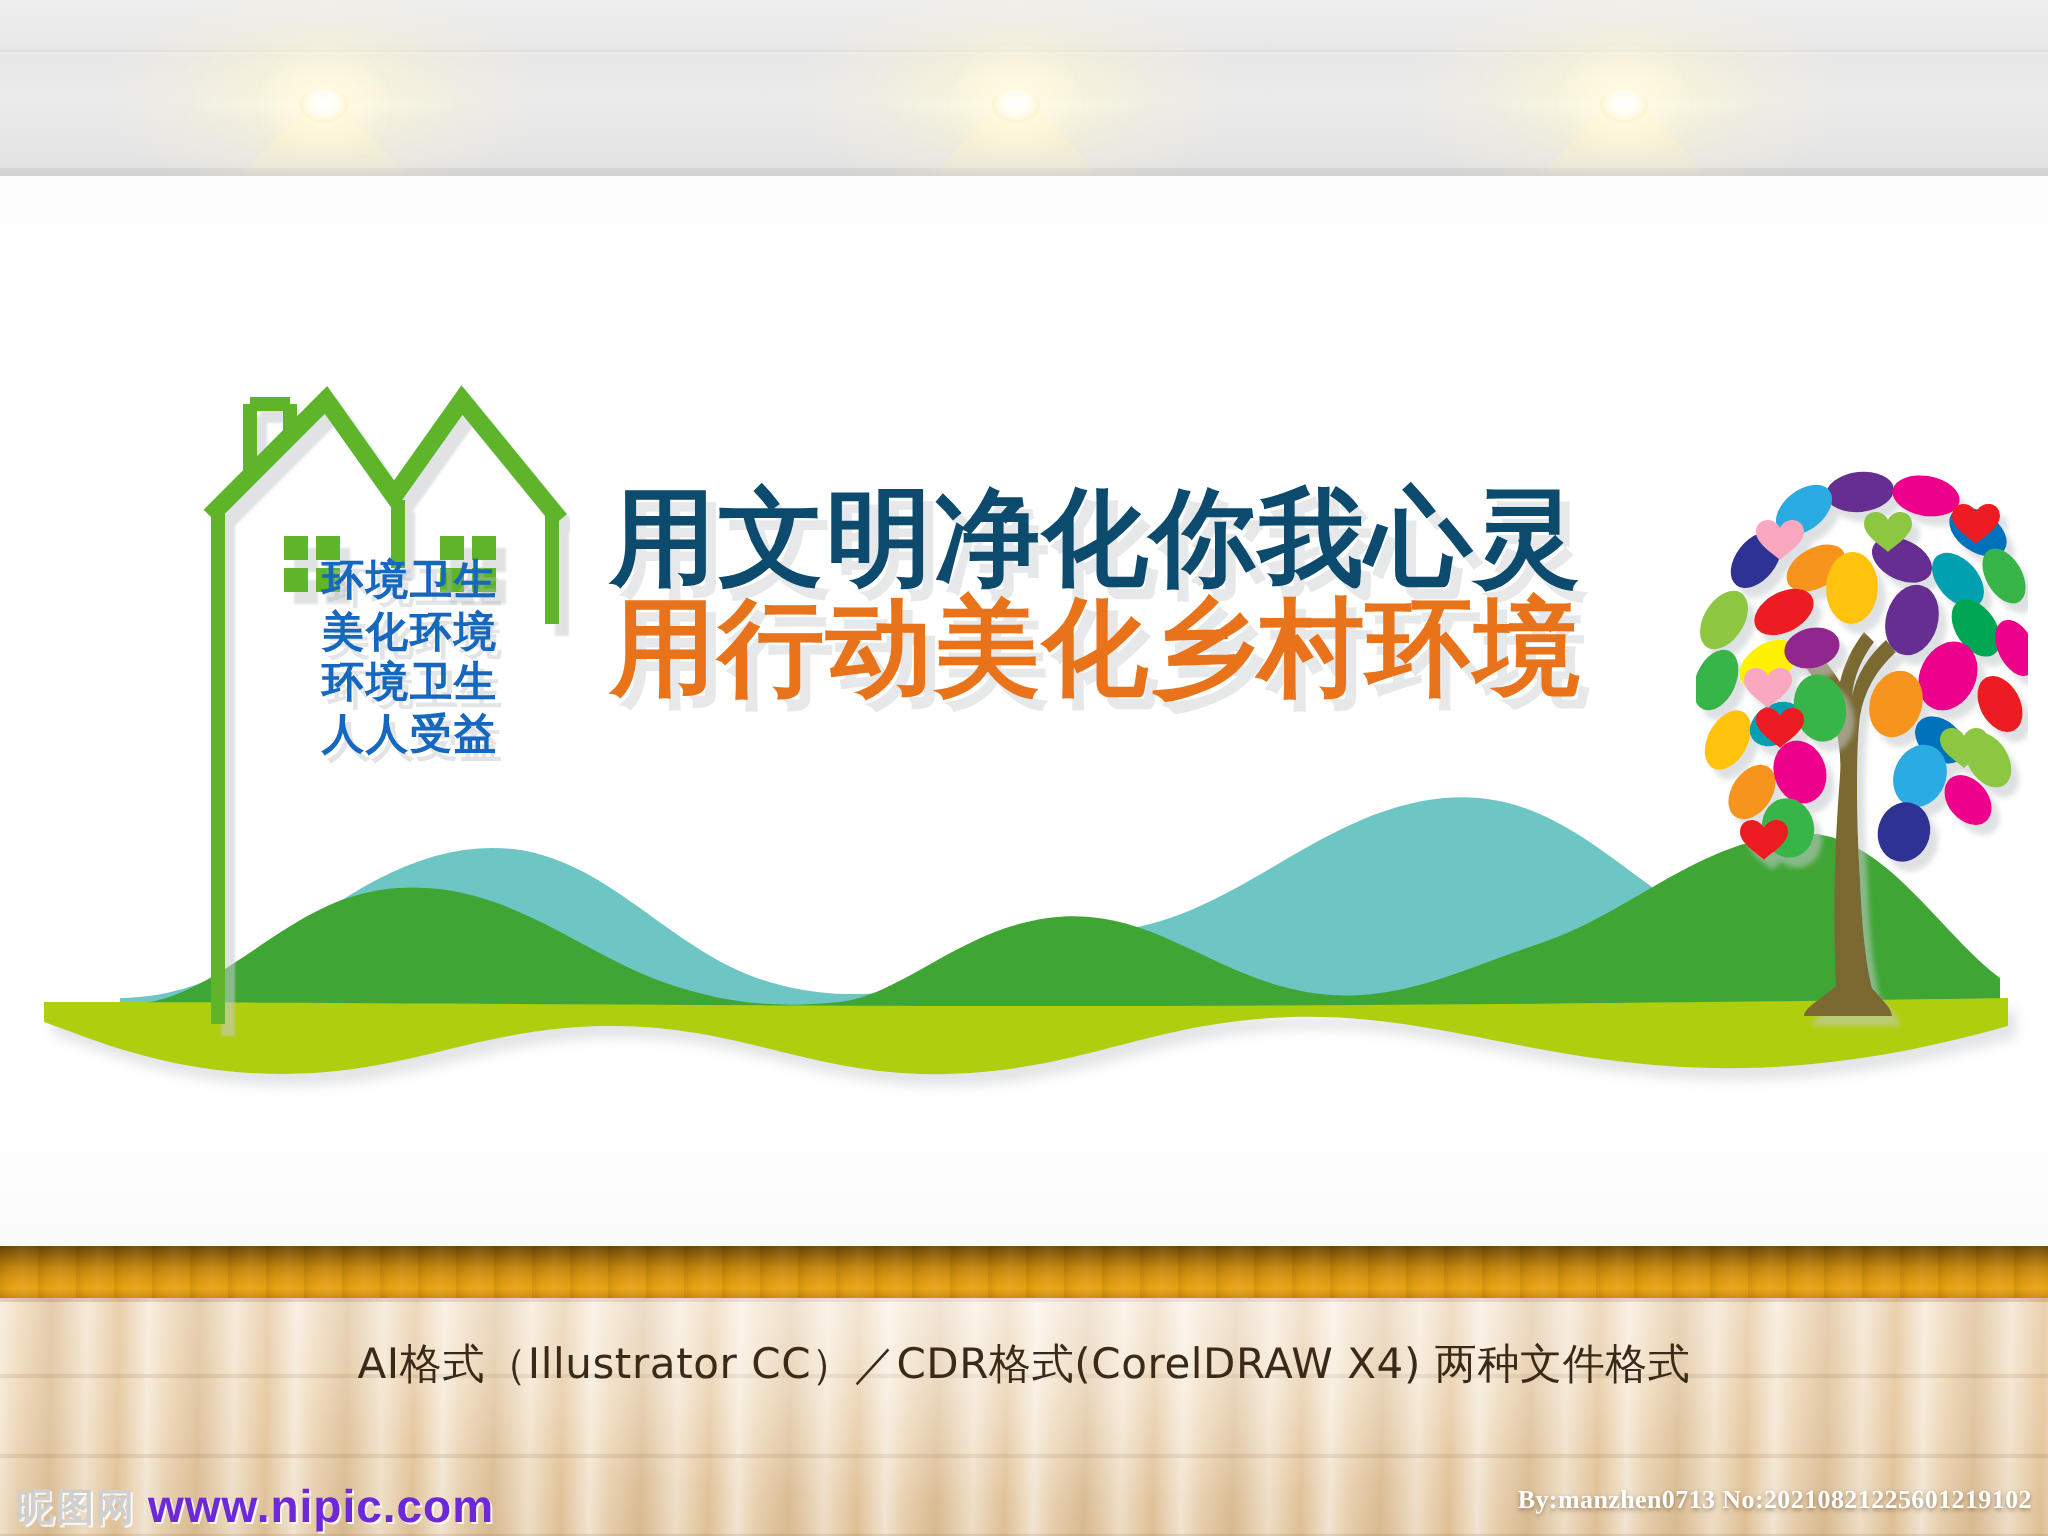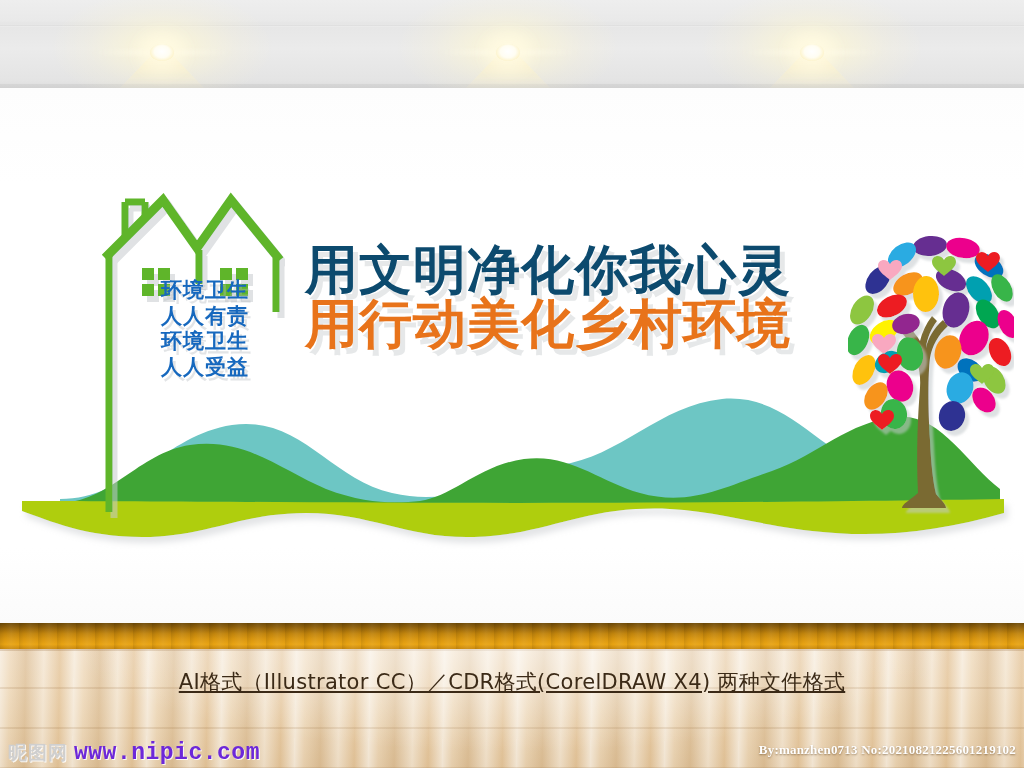--- a/index.html
+++ b/index.html
@@ -122,26 +122,26 @@
   .floor .sheen{
     position:absolute;inset:0;
     background:radial-gradient(ellipse at 50% -10%,rgba(255,255,255,.55) 0%,rgba(255,255,255,0) 62%);
   }
 
   .floor-text{
     position:absolute;left:0;top:668px;width:1024px;text-align:center;
     color:#3b2a17;
     font-family:"DejaVu Sans","Liberation Sans",sans-serif;
   }
-  .floor-text .ft1{font-size:21px;line-height:28px;letter-spacing:.3px;text-decoration:underline;}
+  .floor-text .ft1{font-size:21px;line-height:28px;letter-spacing:.3px;}
   .floor-text .ft2{font-size:21px;line-height:30px;letter-spacing:.3px;}
 
   .watermark{
     position:absolute;left:8px;top:740px;display:flex;align-items:center;gap:6px;
-    font-family:Liberation Mono, monospace;
+    font-family:Liberation Sans, sans-serif;
   }
   .watermark .wm-cn{
     font-size:19px;font-weight:bold;color:#cfcfcf;letter-spacing:1px;
     text-shadow:1px 1px 0 rgba(255,255,255,.85);
   }
   .watermark .wm-url{
     font-size:23px;font-weight:bold;color:#6d28d9;letter-spacing:.5px;
     text-shadow:1px 1px 0 rgba(255,255,255,.85);
   }
   .credit{
@@ -236,21 +236,21 @@
           <rect x="120" y="76" width="12" height="12"></rect>
           <rect x="136" y="76" width="12" height="12"></rect>
           <rect x="120" y="92" width="12" height="12"></rect>
           <rect x="136" y="92" width="12" height="12"></rect>
         </g>
       </g>
     </svg>
 
     <div class="blue-lines">
       <div>环境卫生</div>
-      <div>人人有责</div>
+      <div>美化环境</div>
       <div>环境卫生</div>
       <div>人人受益</div>
     </div>
 
     <div class="headline">
       <div class="line l1">用文明净化你我心灵</div>
       <div class="line l2">用行动美化乡村环境</div>
     </div>
 
     <svg class="tree" viewBox="0 0 166 300">

